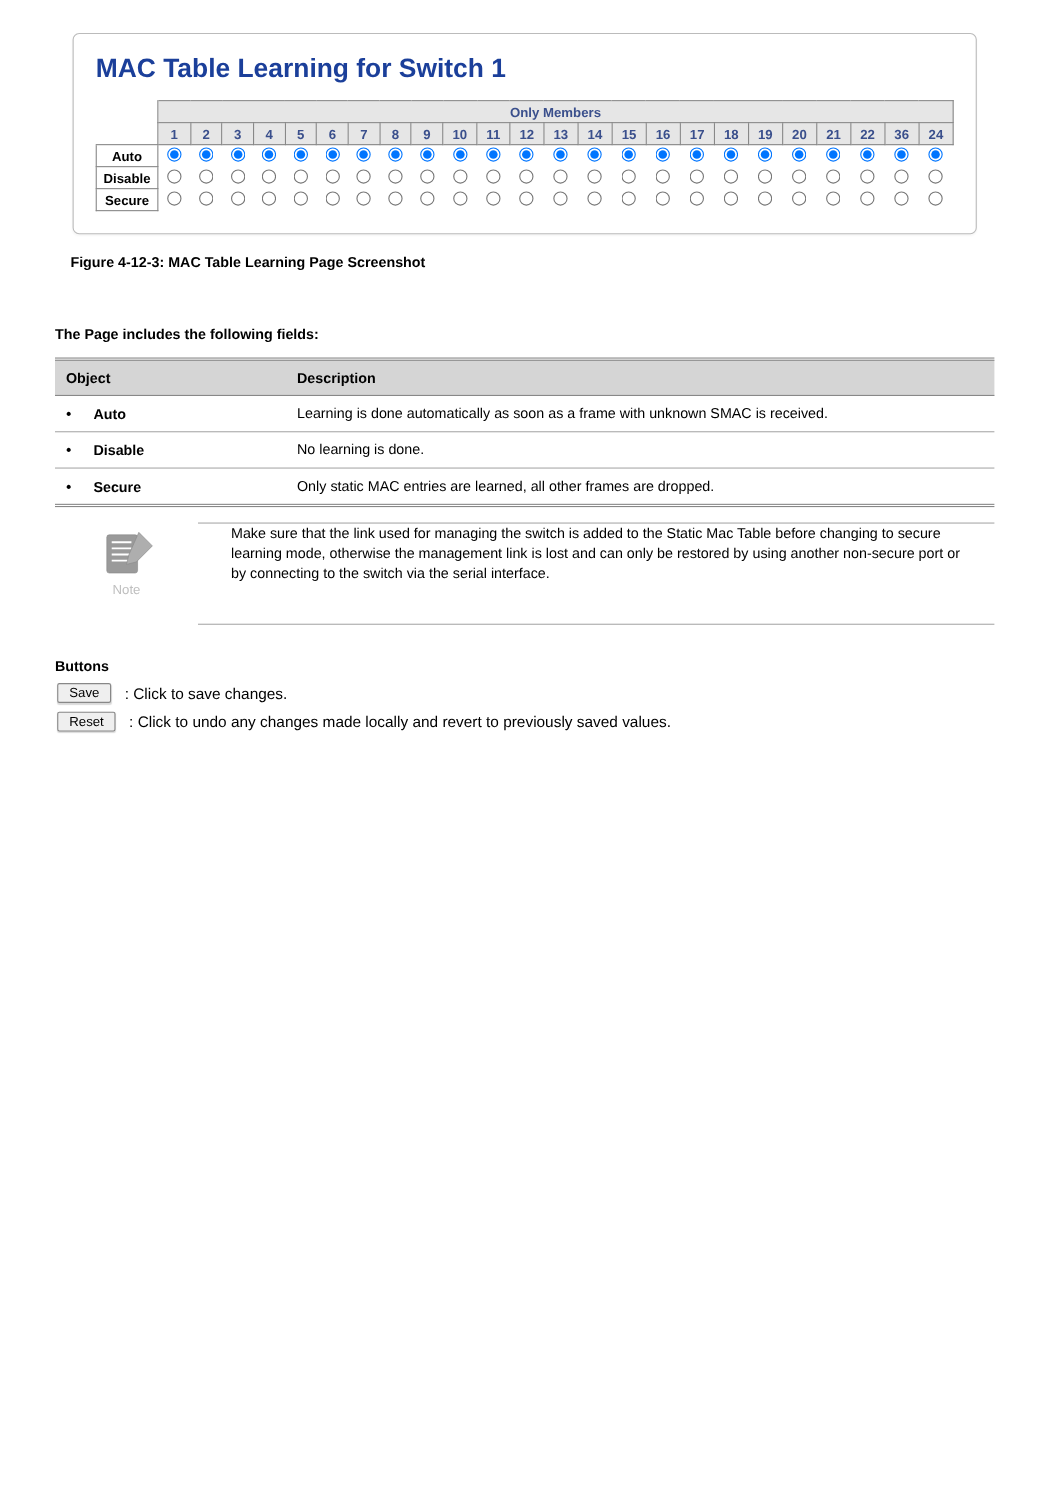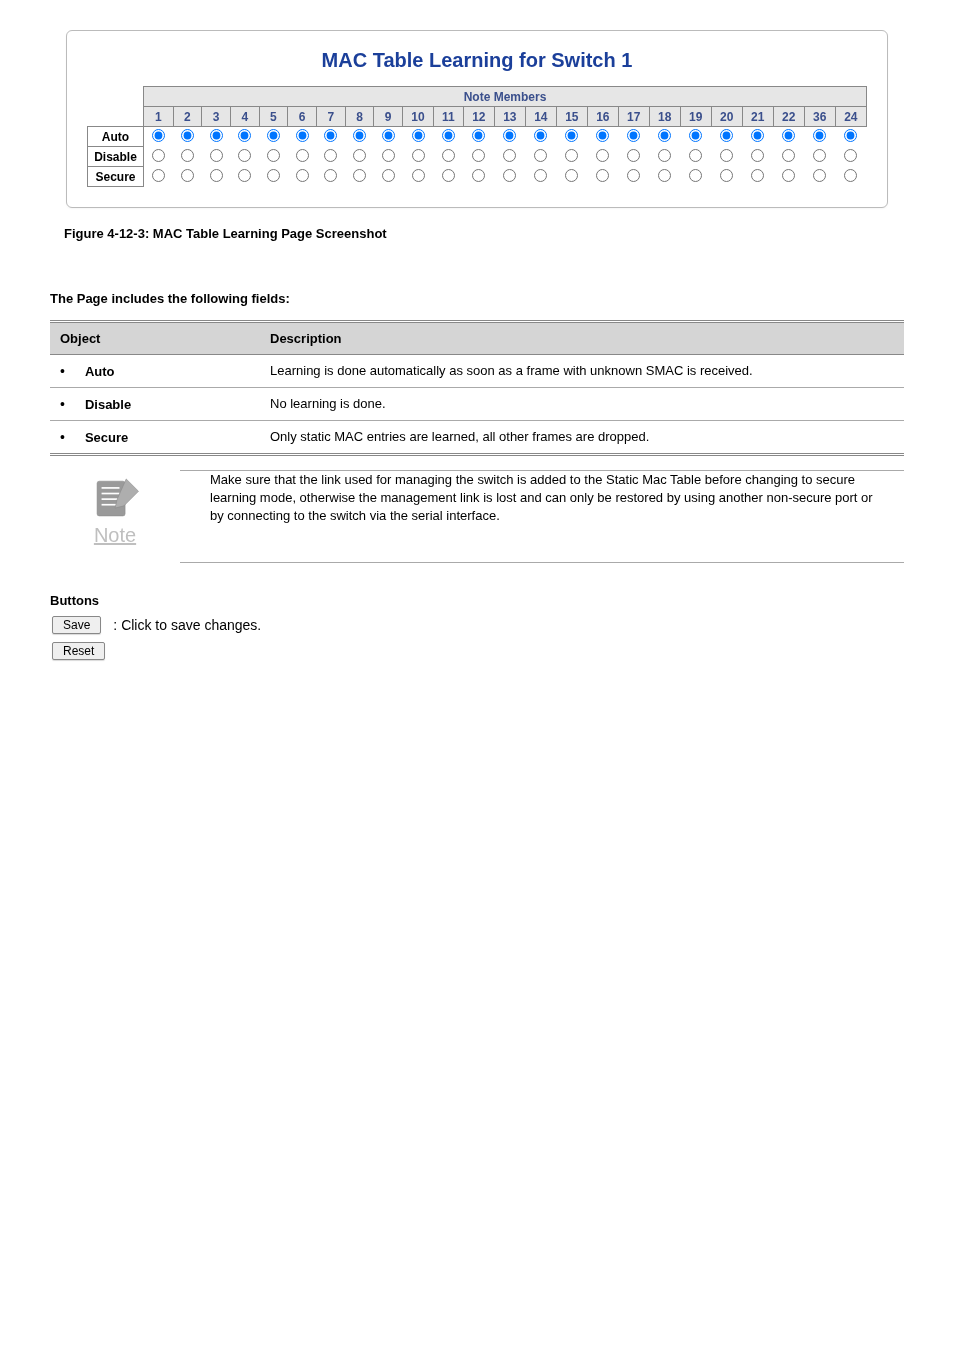--- a/index.html
+++ b/index.html
@@ -1,19 +1,19 @@
 <!DOCTYPE html>
 <html><head>
 <meta charset="utf-8">
 <style>
   * { box-sizing: border-box; margin: 0; padding: 0; }
   body { font-family: Arial, sans-serif; font-size: 13px; color: #000; background: #fff; width: 954px; padding: 30px 50px; }
 
   .panel { border: 1px solid #bbb; border-radius: 6px; padding: 18px 20px 20px; margin: 0 16px 18px; position: relative; background: #fff; box-shadow: 0 1px 2px rgba(0,0,0,.04);}
-  .panel-title { text-align: center; font-size: 20px; font-weight: bold; color: #1b3f9a; margin-bottom: 14px; }
+  .panel-title { text-align: left; font-size: 24px; font-weight: bold; color: #1b3f9a; margin-bottom: 14px; }
 
   .mac-table { border-collapse: collapse; width: 100%; font-size: 12px; }
   .mac-table th, .mac-table td { border: 1px solid #888; text-align: center; padding: 1px 2px; height: 20px; }
   .mac-table .hdr { background: #e6e6e6; font-weight: bold; color: #3a4f8c; }
   .mac-table .pm-header { background: #e6e6e6; font-weight: bold; color: #3a4f8c; }
   .mac-table .rowlabel { font-weight: bold; background: #fff; }
   .radiocell { border: none !important; padding: 2px 4px; }
   .radiocell input { margin: 0; }
 
   .btn-row { text-align: center; margin-top: 14px; }
@@ -25,38 +25,38 @@
   .obj-table thead tr { background: #d5d5d5; }
   .obj-table th, .obj-table td { padding: 8px 10px; text-align: left; vertical-align: top; font-size: 13px; }
   .obj-table th { font-weight: bold; border-bottom: 1px solid #888;}
   .obj-table tbody tr td { border-bottom: 1px solid #aaa; }
   .obj-table tbody tr:last-child td { border-bottom: none; }
   .obj-table .bullet-cell::before { content: "\2022"; font-size: 14px; margin-right: 20px; }
 
   .note-box { display: flex; align-items: flex-start; margin: 0 0 30px 30px; }
   .note-icon { width: 70px; flex: 0 0 70px; display: flex; flex-direction: column; align-items: center; color:#bfbfbf; }
   .note-icon svg { width: 56px; height: 56px; }
-  .note-icon .lbl { font-size: 20px; margin-top: -2px; color: #bfbfbf; text-decoration: underline; }
+  .note-icon .lbl { font-size: 12px; margin-top: -2px; color: #bfbfbf; }
   .note-text { flex: 1; border-top: 1px solid #aaa; border-bottom: 1px solid #aaa; padding: 0 28px 36px 30px; margin-left: 30px; font-size: 13px; line-height: 1.4; }
 
   .buttons-section .brow { display: flex; align-items: center; margin: 8px 0; }
   .buttons-section .brow .btn { margin-right: 12px; }
   .buttons-section .brow .desc { font-size: 14px; } 
 </style>
 </head>
 <body>
 
 <div class="panel">
   <div class="panel-title">MAC Table Learning for Switch 1</div>
 
   <table class="mac-table">
     <thead>
       <tr>
         <th class="hdr" rowspan="2" style="width:56px;background:#fff;border-top:none;border-left:none;"></th>
-        <th class="pm-header" colspan="24">Note Members</th>
+        <th class="pm-header" colspan="24">Only Members</th>
       </tr>
       <tr id="ports-row">
           <th class="hdr">1</th>
           <th class="hdr">2</th>
           <th class="hdr">3</th>
           <th class="hdr">4</th>
           <th class="hdr">5</th>
           <th class="hdr">6</th>
           <th class="hdr">7</th>
           <th class="hdr">8</th>
@@ -209,14 +209,15 @@
 
 <p style="font-weight:bold; margin-bottom:8px;">Buttons</p>
 
 <div class="buttons-section" id="buttons-section">
     <div class="brow">
       <button class="btn">Save</button>
       <span class="desc">: Click to save changes.</span>
     </div>
     <div class="brow">
       <button class="btn">Reset</button>
+      <span class="desc">: Click to undo any changes made locally and revert to previously saved values.</span>
     </div>
   </div>
 
 </body></html>

